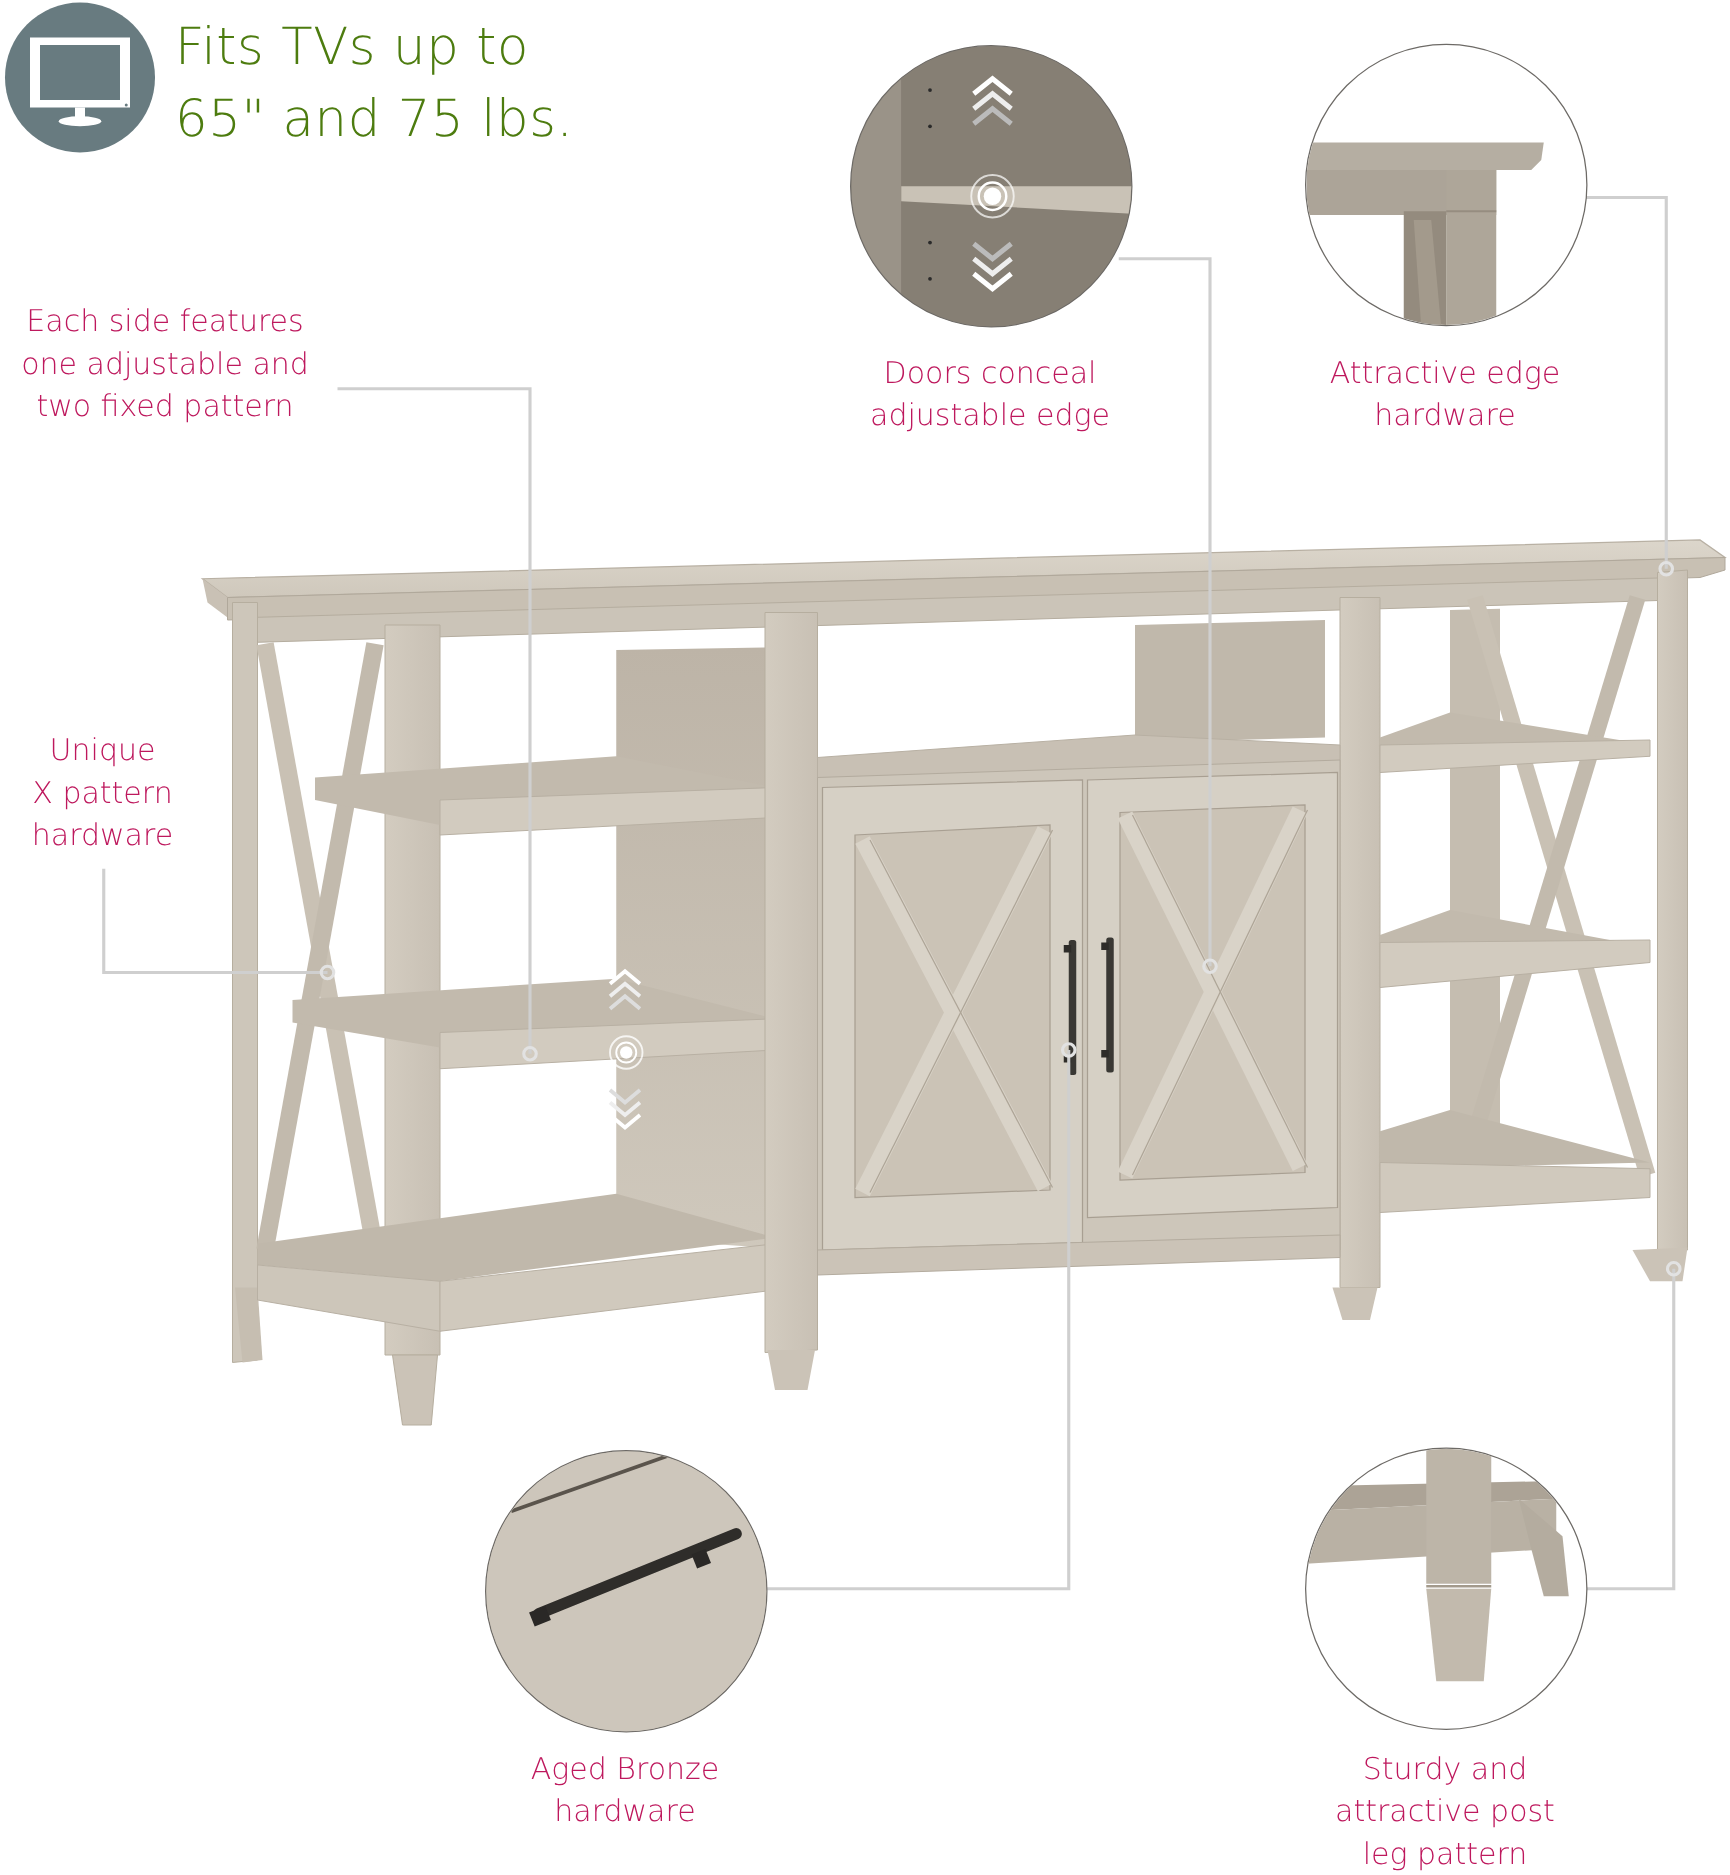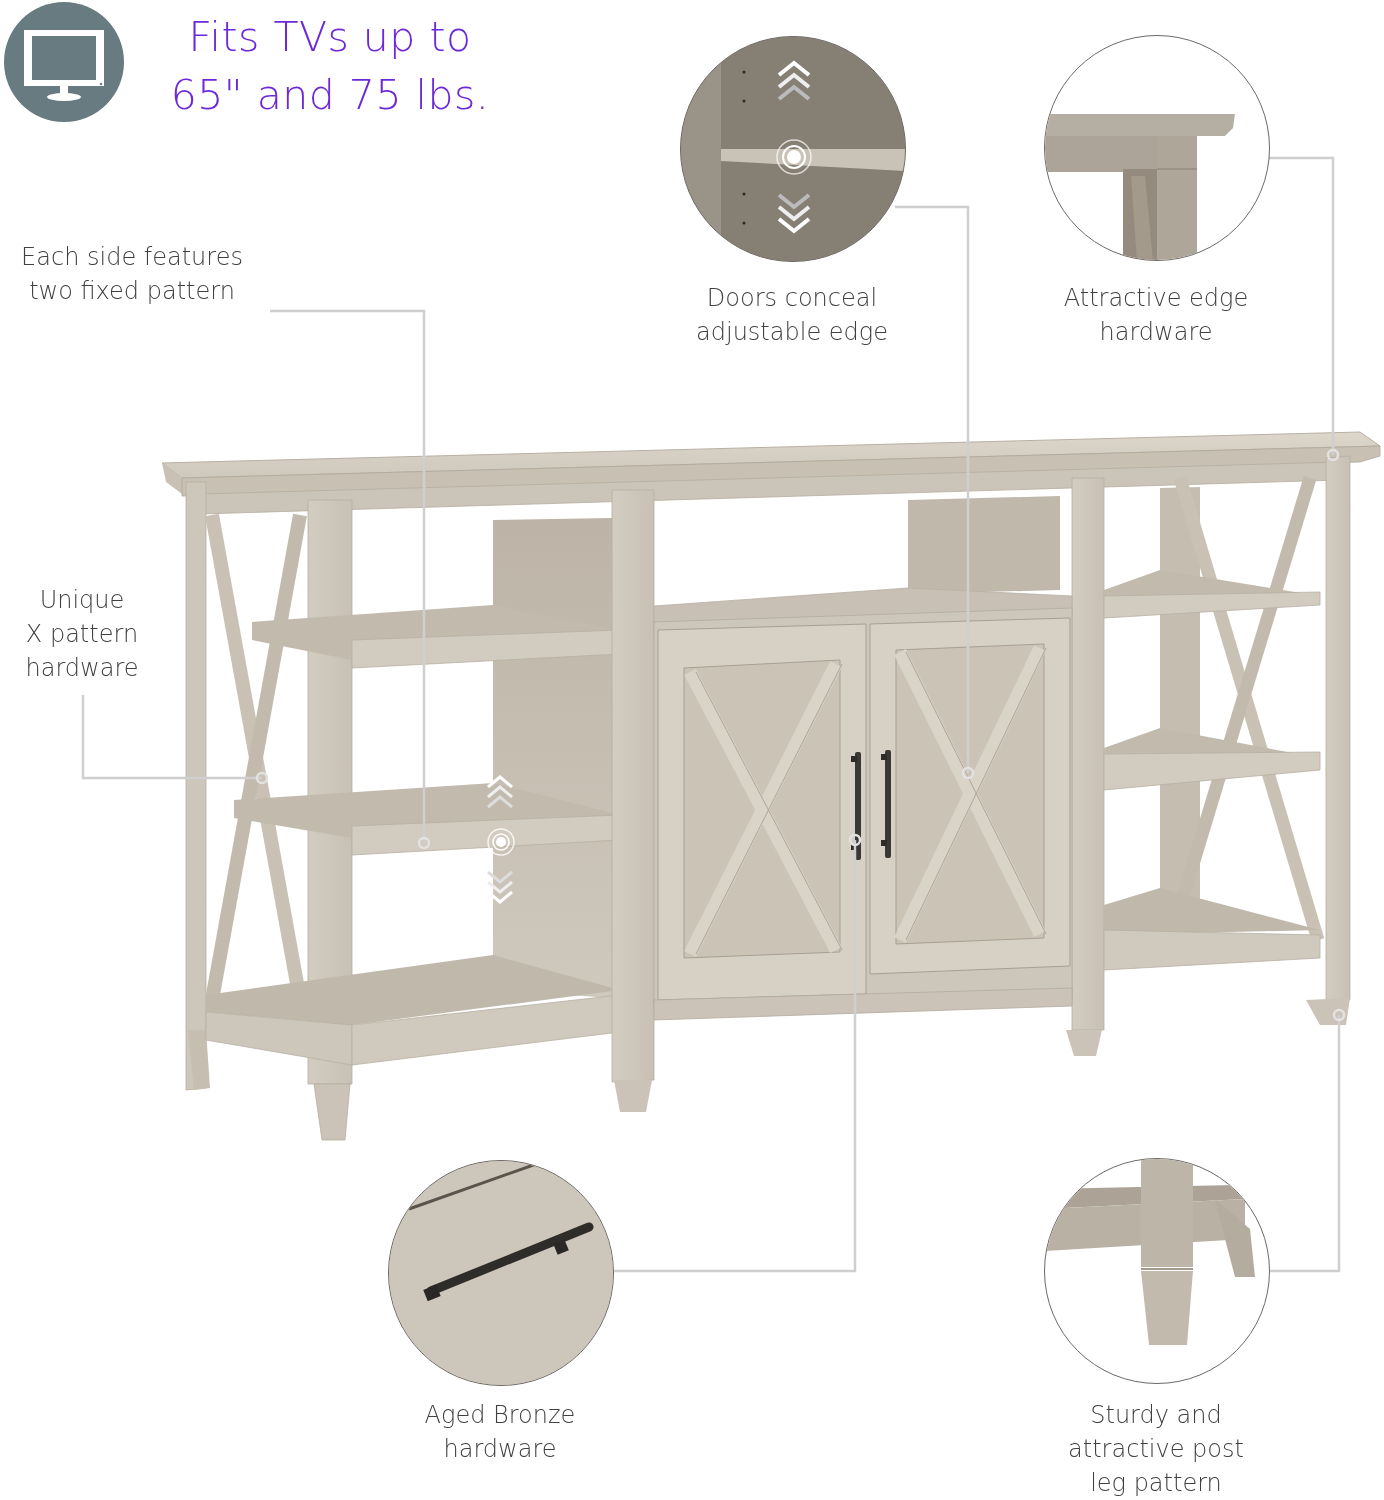--- a/index.html
+++ b/index.html
@@ -1,20 +1,20 @@
 <!DOCTYPE html>
 <html><head>
 <meta charset="utf-8">
 <style>
   html,body{margin:0;padding:0;background:#ffffff;}
   body{width:1384px;height:1500px;position:relative;overflow:hidden;font-family:"DejaVu Sans","Liberation Sans",sans-serif;color:#1e1e1e;}
   .abs{position:absolute;}
-  .headline{left:140px;top:8px;width:380px;text-align:center;font-size:41px;line-height:58px;font-weight:300;letter-spacing:0.5px;color:#6d28d9;}
+  .headline{left:140px;top:8px;width:380px;text-align:left;font-size:41px;line-height:58px;font-weight:300;letter-spacing:0.5px;color:#4d7c0f;}
   .tv-badge{left:4px;top:2px;width:120px;height:120px;border-radius:50%;background:#687b80;}
-  .label{font-size:24px;line-height:34px;text-align:center;font-weight:300;color:#404040;}
+  .label{font-size:24px;line-height:34px;text-align:center;font-weight:300;color:#be185d;}
   .circle{border-radius:50%;overflow:hidden;border:1px solid #6d6a66;box-sizing:border-box;}
   svg.layer{position:absolute;left:0;top:0;}
 </style>
 </head>
 <body>
 
 <div class="abs tv-badge">
   <svg width="120" height="120" viewBox="0 0 120 120">
     <rect x="20" y="28" width="80" height="56" fill="#ffffff"></rect>
     <rect x="28" y="34" width="64" height="44" fill="#687b80"></rect>
@@ -204,20 +204,21 @@
     <polygon points="0,50 200,40 200,80 0,92" fill="#b9b1a4"></polygon>
     <polygon points="170,40 205,70 210,118 190,118 180,80" fill="#b4ac9f"></polygon>
     <polygon points="96,0 148,0 148,108 96,108" fill="#bdb5a8"></polygon>
     <polygon points="96,112 148,112 142,186 104,186" fill="#c2baad"></polygon>
     <line x1="96" y1="110" x2="148" y2="110" stroke="#a39a8c" stroke-width="2"></line>
   </svg>
 </div>
 
 <div class="abs label" style="left:2px;top:240px;width:260px;">
   <div>Each side features</div>
+  <div>one adjustable and</div>
   <div>two fixed pattern</div>
 </div>
 
 <div class="abs label" style="left:4px;top:583px;width:156px;">
   <div>Unique</div>
   <div>X pattern</div>
   <div>hardware</div>
 </div>
 
 <div class="abs label" style="left:672px;top:281px;width:240px;text-align:center;">

